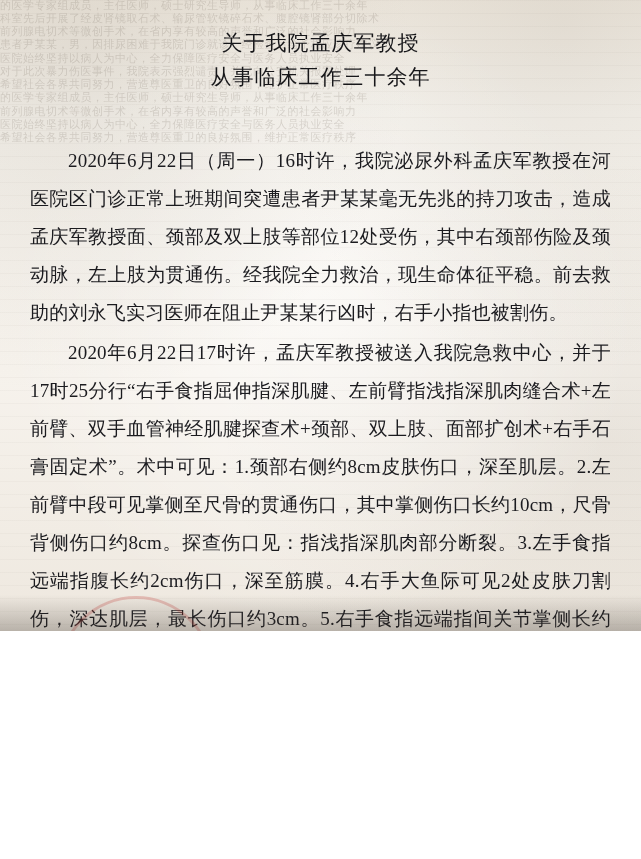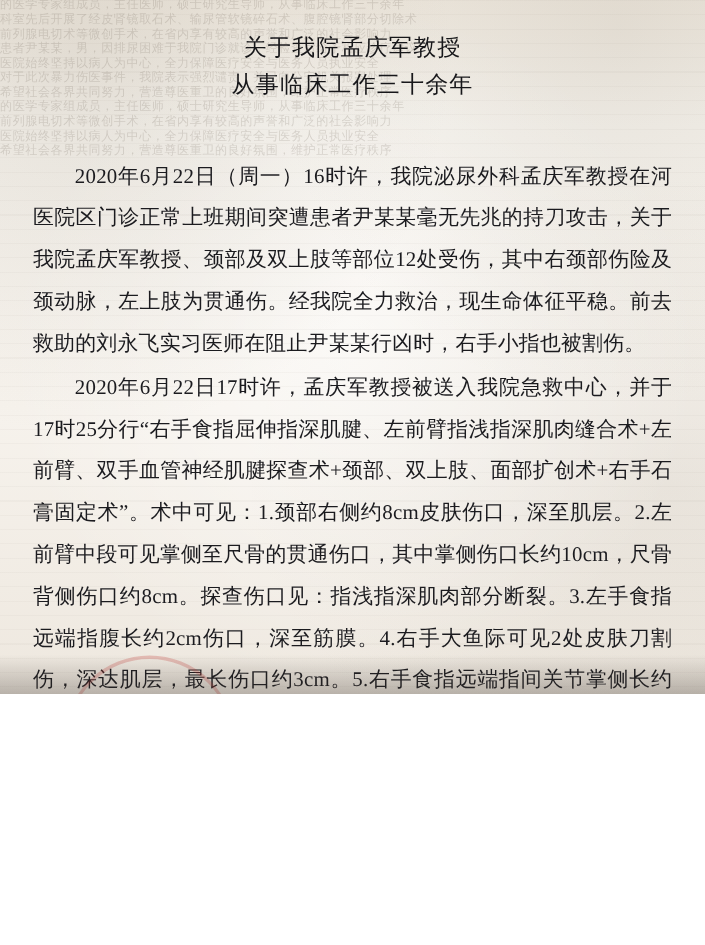--- a/index.html
+++ b/index.html
@@ -202,21 +202,21 @@
   </div>
 
   <div id="content">
 
     <h1 class="doc-title">
       <span class="t1">关于我院孟庆军教授</span>
       <span class="t2">从事临床工作三十余年</span>
     </h1>
 
     <div class="body-text">
-      <p class="para">2020年6月22日（周一）16时许，我院泌尿外科孟庆军教授在河医院区门诊正常上班期间突遭患者尹某某毫无先兆的持刀攻击，关于我院孟庆军教授、颈部及双上肢等部位12处受伤，其中右颈部伤险及颈动脉，左上肢为贯通伤。经我院全力救治，现生命体征平稳。前去救助的刘永飞实习医师在阻止尹某某行凶时，右手小指也被割伤。</p>
+      <p class="para">2020年6月22日（周一）16时许，我院泌尿外科孟庆军教授在河医院区门诊正常上班期间突遭患者尹某某毫无先兆的持刀攻击，造成孟庆军教授面、颈部及双上肢等部位12处受伤，其中右颈部伤险及颈动脉，左上肢为贯通伤。经我院全力救治，现生命体征平稳。前去救助的刘永飞实习医师在阻止尹某某行凶时，右手小指也被割伤。</p>
       <p class="para">2020年6月22日17时许，孟庆军教授被送入我院急救中心，并于17时25分行“右手食指屈伸指深肌腱、左前臂指浅指深肌肉缝合术+左前臂、双手血管神经肌腱探查术+颈部、双上肢、面部扩创术+右手石膏固定术”。术中可见：1.颈部右侧约8cm皮肤伤口，深至肌层。2.左前臂中段可见掌侧至尺骨的贯通伤口，其中掌侧伤口长约10cm，尺骨背侧伤口约8cm。探查伤口见：指浅指深肌肉部分断裂。3.左手食指远端指腹长约2cm伤口，深至筋膜。4.右手大鱼际可见2处皮肤刀割伤，深达肌层，最长伤口约3cm。5.右手食指远端指间关节掌侧长约2cm伤口，探查见：屈指深肌腱断裂。6.右手第三指蹼长约4cm不规则伤口，深达骨</p>
     </div>
 
   </div>
 
   <div id="stamp"></div>
 
   <div id="bottom-shade"></div>
 
   <div class="wm" id="wm-left">

